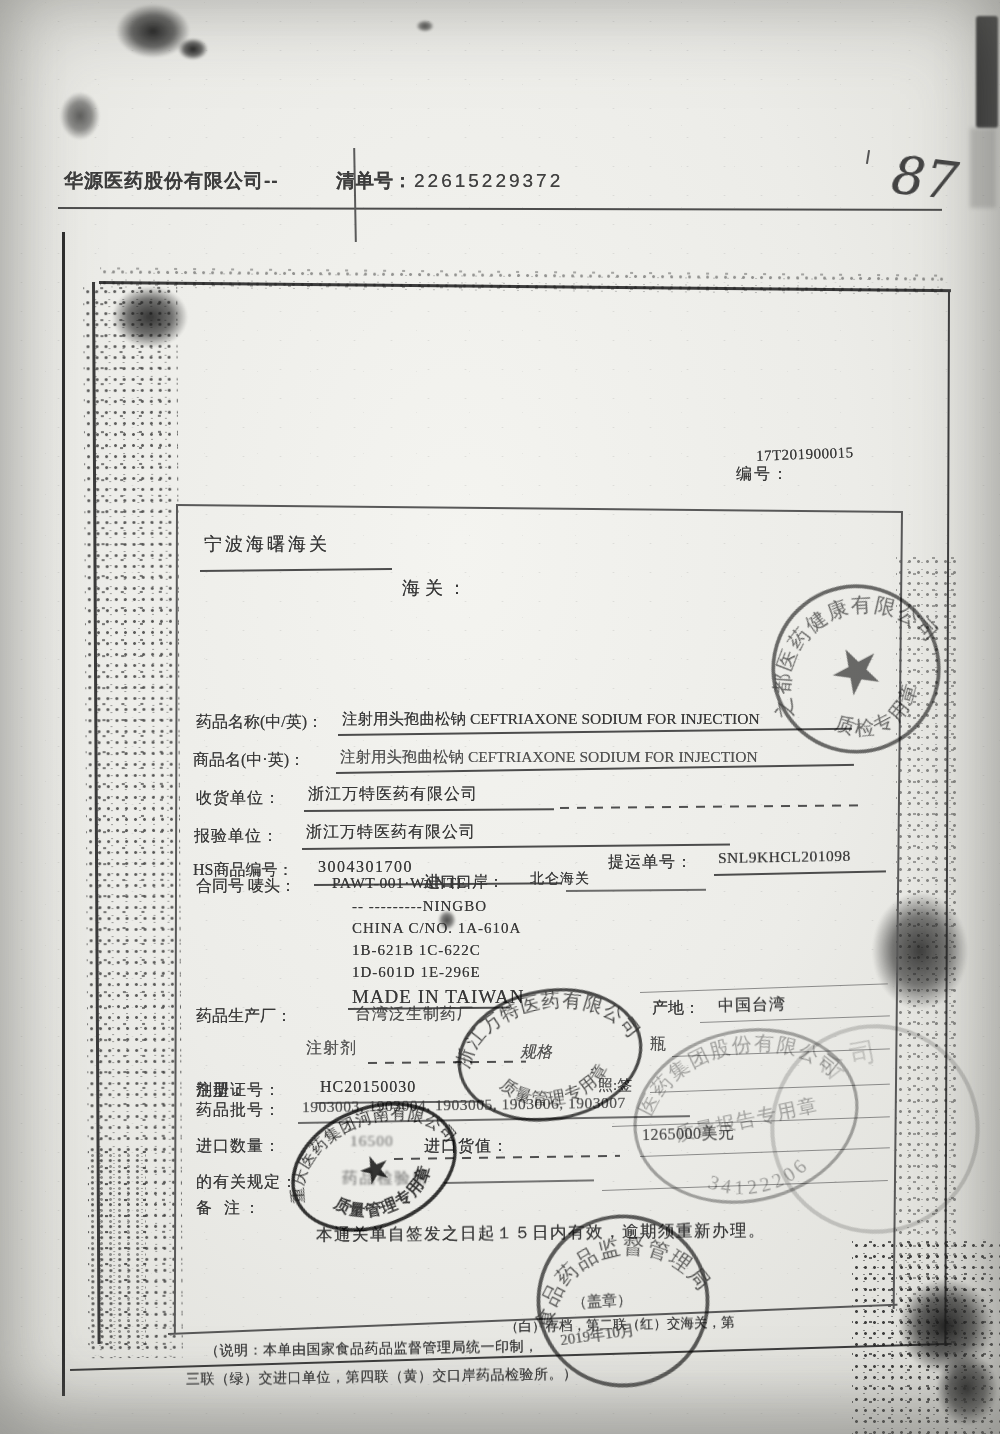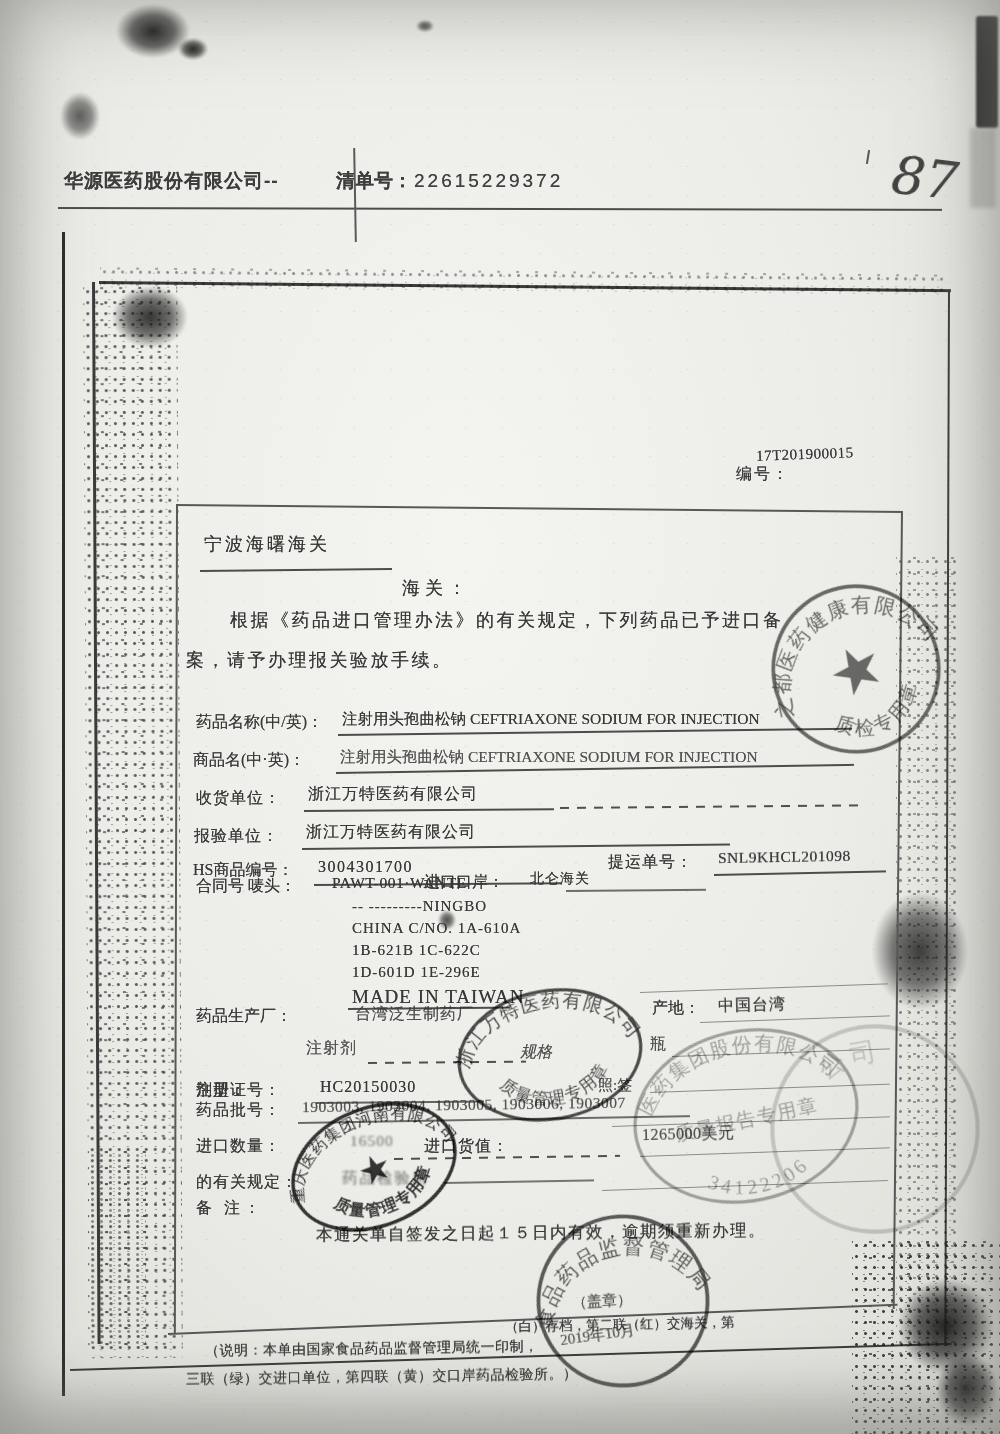--- a/index.html
+++ b/index.html
@@ -79,22 +79,20 @@
 
   <div class="inner-line" style="left:176px;top:504px;width:726px;height:1.7px;transform:rotate(.55deg);"></div>
   <div class="inner-line" style="left:176px;top:504px;width:1.7px;height:830px;transform:rotate(.15deg);"></div>
   <div class="inner-line" style="left:901px;top:511px;width:1.7px;height:798px;transform:rotate(.6deg);"></div>
   <div class="inner-line" style="left:168px;top:1333px;width:730px;height:1.8px;transform:rotate(-2.3deg);"></div>
 
   <div class="t fz" style="left:204px;top:532px;font-size:18px;letter-spacing:3px;">宁波海曙海关</div>
   <div class="ln" style="left:200px;top:570px;width:192px;transform:rotate(-.6deg);"></div>
   <div class="t" style="left:402px;top:548px;font-size:18px;letter-spacing:5px;margin-top:28px;">海关：</div>
 
-  <div class="t fz" style="left:230px;top:608px;font-size:18px;letter-spacing:2.5px;">根据《药品进口管理办法》的有关规定，下列药品已予进口备</div>
-  <div class="t fz" style="left:186px;top:648px;font-size:18px;letter-spacing:2.5px;">案，请予办理报关验放手续。</div>
 
   <div class="t fz" style="left:196px;top:712px;font-size:16px;">药品名称(中/英)：</div>
   <div class="t fz" style="left:342px;top:709px;font-size:15.5px;">注射用头孢曲松钠 CEFTRIAXONE SODIUM FOR INJECTION</div>
   <div class="ln" style="left:338px;top:734px;width:514px;transform:rotate(-.7deg);"></div>
 
   <div class="t fz" style="left:193px;top:750px;font-size:16px;">商品名(中·英)：</div>
   <div class="t fz2" style="left:340px;top:747px;font-size:15.5px;">注射用头孢曲松钠 CEFTRIAXONE SODIUM FOR INJECTION</div>
   <div class="ln" style="left:336px;top:772px;width:518px;transform:rotate(-.9deg);"></div>
 
   <div class="t fz" style="left:196px;top:788px;font-size:16px;letter-spacing:1px;">收货单位：</div>

